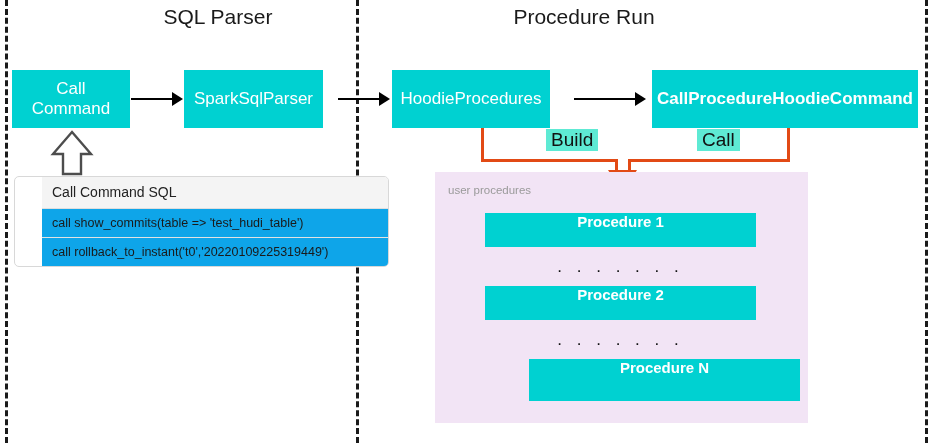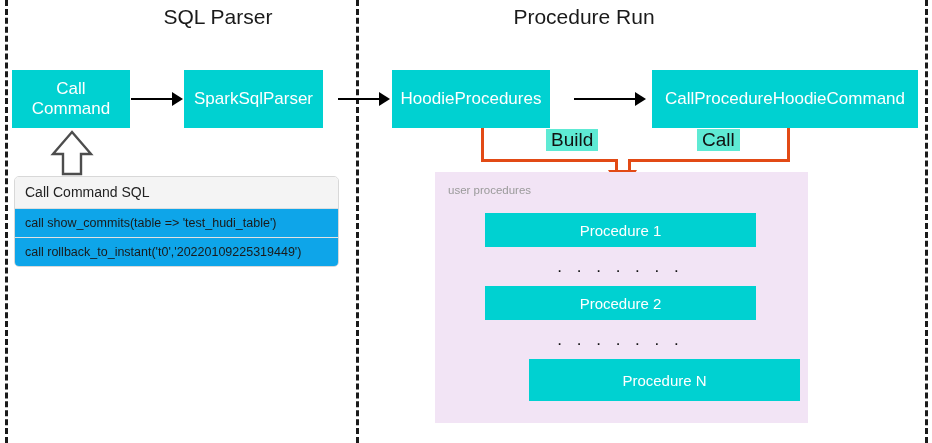--- a/index.html
+++ b/index.html
@@ -39,24 +39,24 @@
     text-align: center;
     font-size: 17px;
     line-height: 1.15;
     box-sizing: border-box;
   }
   .procbox {
     position: absolute;
     background: #00d1d1;
     color: #ffffff;
     display: flex;
-    align-items: center;
+    align-items: flex-start;
     justify-content: center;
     font-size: 15px;
-    font-weight: normal;
+    font-weight: bold;
     box-sizing: border-box;
   }
   .arrow-line {
     position: absolute;
     height: 0;
     border-top: 2.5px solid #000000;
   }
   .arrow-head {
     position: absolute;
     width: 0;
@@ -165,34 +165,34 @@
 
   <div class="arrow-line" style="left:338px; top:98px; width:42px;"></div>
   <div class="arrow-head" style="left:379px; top:92px;"></div>
 
   <div class="blockarrow" style="left:50px; top:130px;">
     <svg width="44" height="46" viewBox="0 0 44 46">
       <polygon points="22,2 41,24 31,24 31,44 13,44 13,24 3,24" fill="#ffffff" stroke="#4d4d4d" stroke-width="2.4" stroke-linejoin="miter"></polygon>
     </svg>
   </div>
 
-  <div class="sqlcard" style="left:14px; top:176px; width:325px;">
+  <div class="sqlcard" style="left:14px; top:176px; width:375px;padding-left:27px;">
     <div class="sqlcard-header">Call Command SQL</div>
     <div class="sqlcard-row">call show_commits(table =&gt; 'test_hudi_table')</div>
     <div class="sqlcard-row last">call rollback_to_instant('t0','20220109225319449')</div>
   </div>
 
   <div class="tealbox" style="left:392px; top:70px; width:158px; height:58px;">
     <span>HoodieProcedures</span>
   </div>
 
   <div class="arrow-line" style="left:574px; top:98px; width:62px;"></div>
   <div class="arrow-head" style="left:635px; top:92px;"></div>
 
-  <div class="tealbox" style="left:652px; top:70px; width:266px; height:58px;">
+  <div class="tealbox" style="left:652px; top:70px; width:266px; height:58px;font-weight:bold;">
     <span>CallProcedureHoodieCommand</span>
   </div>
 
   <div class="olinev" style="left:481px; top:128px; height:33px;"></div>
   <div class="olineh" style="left:481px; top:159px; width:136px;"></div>
   <div class="olinev" style="left:615px; top:159px; height:16px;"></div>
   <div class="ohead" style="left:608px; top:170px;"></div>
 
   <div class="olinev" style="left:787px; top:128px; height:33px;"></div>
   <div class="olineh" style="left:628px; top:159px; width:162px;"></div>

